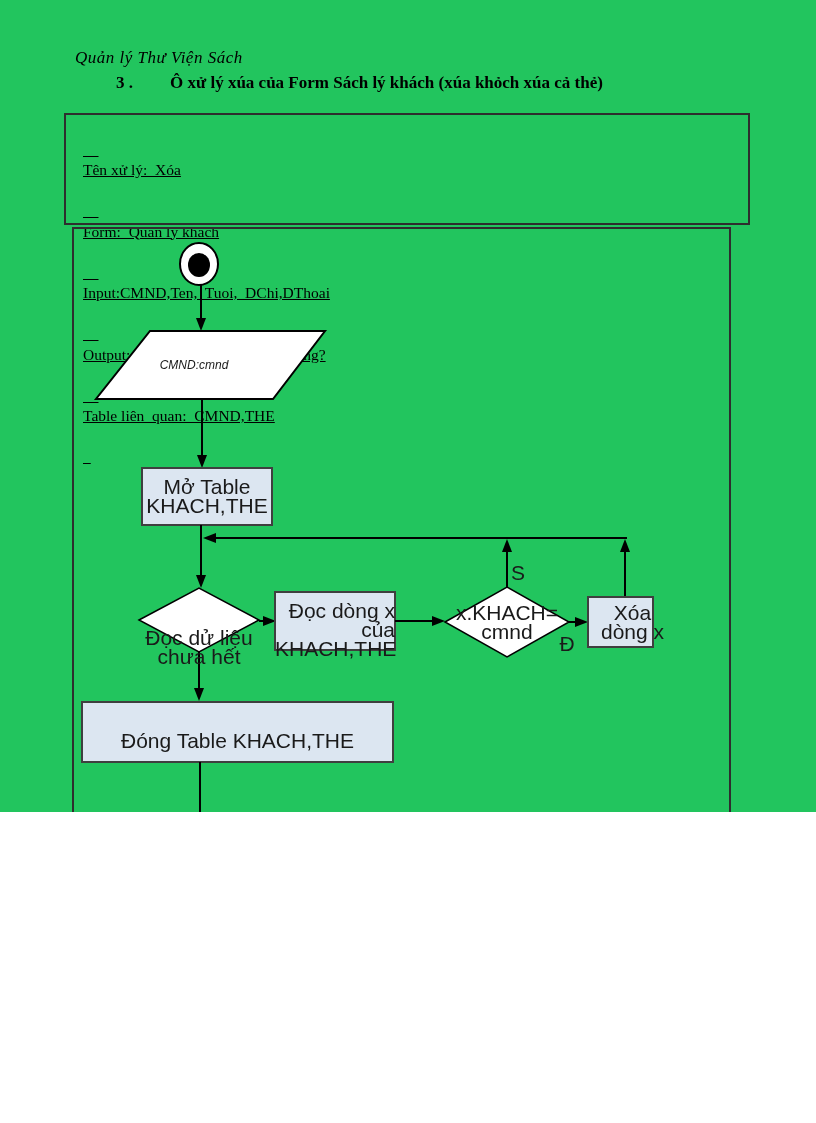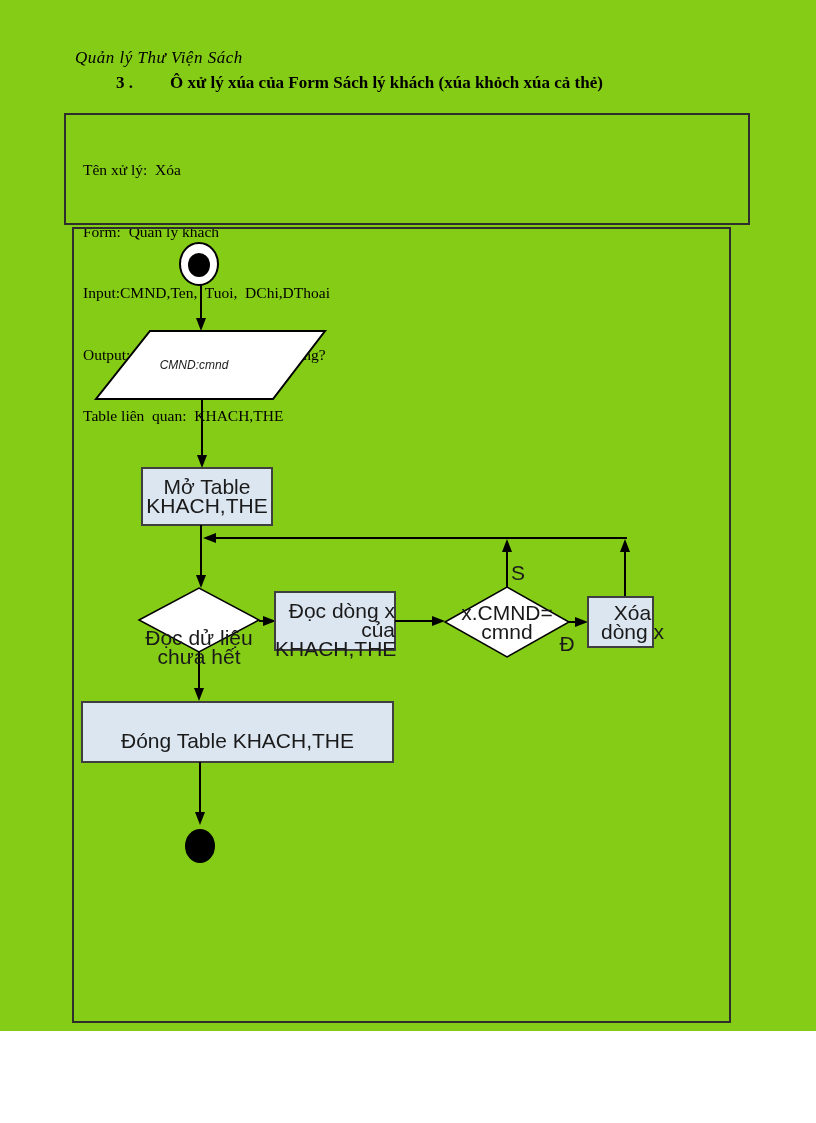--- a/index.html
+++ b/index.html
@@ -1,22 +1,22 @@
 <!DOCTYPE html>
 <html><head>
 <meta charset="utf-8">
 <style>
   html, body {
     margin: 0; padding: 0;
     background: #ffffff;
   }
   #page {
     position: relative;
-    width: 816px; height: 1031px;
-    background: #84cc16;
+    width: 816px; height: 812px;
+    background: #22c55e;
     font-family: "Liberation Serif", serif;
     color: #000000;
     overflow: hidden;
   }
   .abs { position: absolute; }
 
   #doc-header {
     left: 75px; top: 48px;
     font-style: italic;
     font-size: 17px;
@@ -34,20 +34,21 @@
   }
 
   #info-table {
     left: 64px; top: 113px;
     width: 665px; height: 104px;
     border: 2px solid #2e2e2e;
     padding: 4px 0 0 17px;
     font-size: 15.5px;
     line-height: 20.5px;
     white-space: pre;
+    text-decoration: underline;
   }
   #info-table div { display: block; }
 
   #diagram-frame {
     left: 72px; top: 227px;
     width: 655px; height: 792px;
     border: 2px solid #2e2e2e;
   }
 
   #flow-svg { left: 0; top: 0; }
@@ -75,21 +76,21 @@
 
   <div id="doc-header" class="abs">Quản lý Thư Viện Sách</div>
   <div id="doc-title-num" class="abs">3 .</div>
   <div id="doc-title-text" class="abs">Ô xử lý xúa của Form Sách lý khách (xúa khỏch xúa cả thẻ)</div>
 
   <div id="info-table" class="abs">
     <div>Tên xử lý:  Xóa</div>
     <div>Form:  Quản lý khách</div>
     <div>Input:CMND,Ten,  Tuoi,  DChi,DThoai</div>
     <div>Output:  Xử lý thành  công hay không?</div>
-    <div>Table liên  quan:  KHACH,THE</div>
+    <div>Table liên  quan:  CMND,THE</div>
   </div>
 
   <div id="diagram-frame" class="abs"></div>
 
   <svg id="flow-svg" class="abs" width="816" height="1123" viewBox="0 0 816 1123">
 
     <ellipse cx="199" cy="264" rx="19" ry="21" fill="#ffffff" stroke="#000000" stroke-width="2"></ellipse>
     <ellipse cx="199" cy="265" rx="11" ry="12" fill="#000000"></ellipse>
 
     <g>
@@ -175,21 +176,21 @@
     <span>Đọc dử liệu</span>
     <span>chưa hết</span>
   </div>
 
   <div class="flow-text" style="left:275px; top:601px; width:120px;text-align:right;">
     <span>Đọc dòng x của</span>
     <span>KHACH,THE</span>
   </div>
 
   <div class="flow-text" style="left:445px; top:603px; width:124px;">
-    <span>x.CMND=</span>
+    <span>x.KHACH=</span>
     <span>cmnd</span>
   </div>
 
   <div class="flow-text" style="left:588px; top:603px; width:65px;margin-left:12px;">
     <span>Xóa</span>
     <span>dòng x</span>
   </div>
 
   <div class="flow-text" style="left:82px; top:723px; width:311px;margin-top:8px;">Đóng Table KHACH,THE</div>
 

